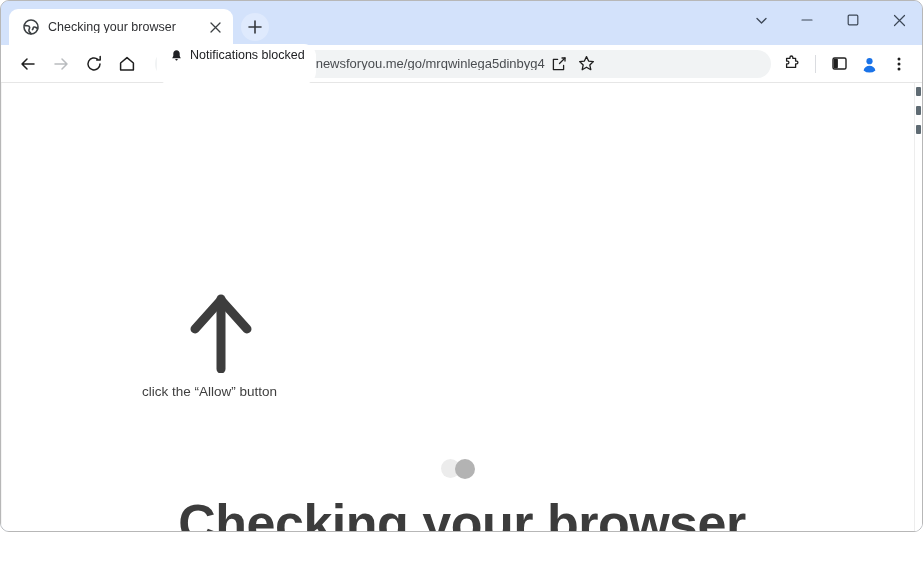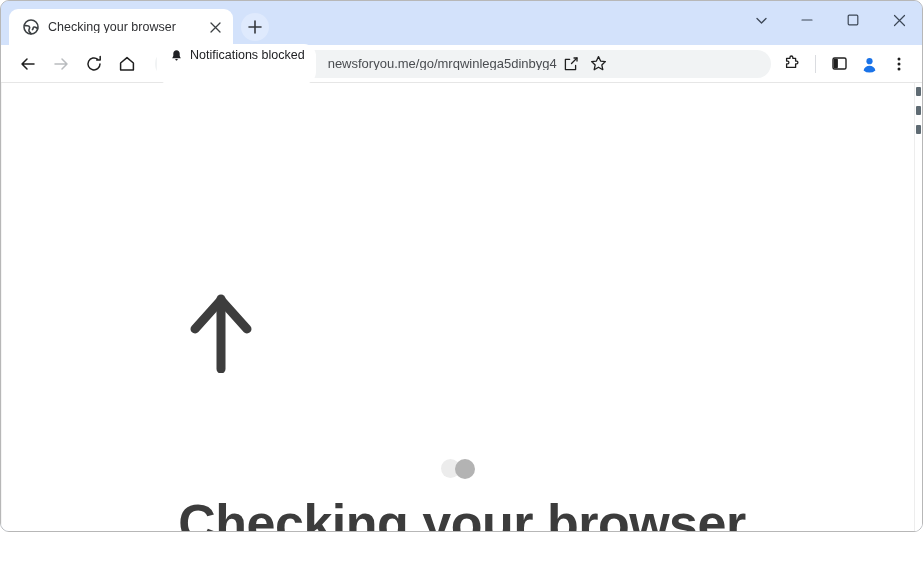--- a/index.html
+++ b/index.html
@@ -156,21 +156,20 @@
   .notif-chip-label {
     font-size: 12.5px;
     color: #202124;
     white-space: nowrap;
     line-height: 1;
   }
 
   .url-text {
     font-size: 13px;
     color: #4a4d51;
-    margin-left: 12px;
     white-space: nowrap;
     overflow: hidden;
     text-overflow: ellipsis;
     line-height: 1;
     text-align: center;
   }
 
   .omni-action {
     width: 28px;
     height: 28px;
@@ -450,20 +449,21 @@
       </div>
     </div>
 
     <div class="allow-hint">
       <div class="arrow-wrap">
         <svg width="160" height="82" viewBox="0 0 160 82">
           <path d="M79 78 L79 8" fill="none" stroke="#3d3d3d" stroke-width="9" stroke-linecap="round"></path>
           <path d="M53 38 L79 9 L105 38" fill="none" stroke="#3d3d3d" stroke-width="9" stroke-linecap="round" stroke-linejoin="round"></path>
         </svg>
       </div>
+      <div class="hint-text">click the “Allow” button</div>
     </div>
 
     <div class="center-block">
       <div class="dots">
         <span class="dot dot-a"></span>
         <span class="dot dot-b"></span>
       </div>
       <h1 class="headline">Checking your browser</h1>
       <p class="subhead">To access the website, click “Allow”</p>
     </div>

